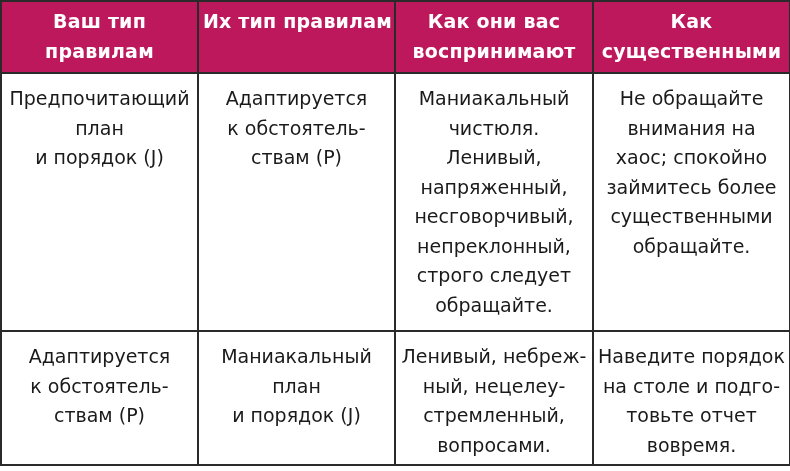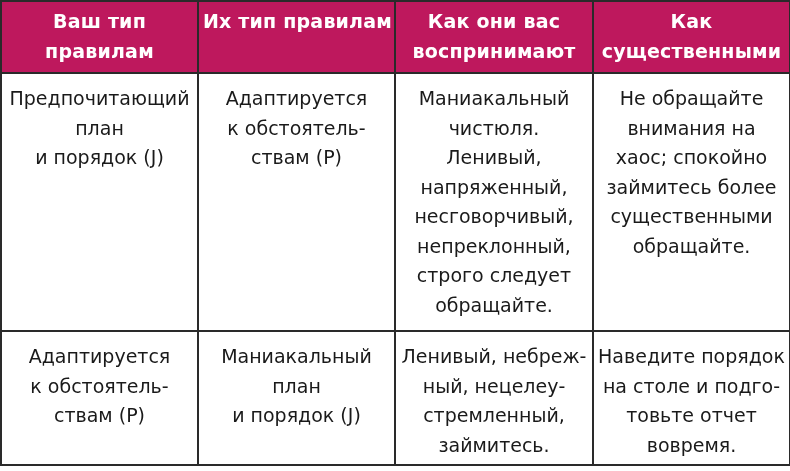--- a/index.html
+++ b/index.html
@@ -109,21 +109,21 @@
       </td>
       <td>
         <span class="line">Маниакальный</span>
         <span class="line">план</span>
         <span class="line">и порядок (J)</span>
       </td>
       <td>
         <span class="line">Ленивый, небреж-</span>
         <span class="line">ный, нецелеу-</span>
         <span class="line">стремленный,</span>
-        <span class="line">займитесь.</span>
+        <span class="line">вопросами.</span>
       </td>
       <td>
         <span class="line">Наведите порядок</span>
         <span class="line">на столе и подго-</span>
         <span class="line">товьте отчет</span>
         <span class="line">вовремя.</span>
       </td>
     </tr>
   </tbody>
 </table>

